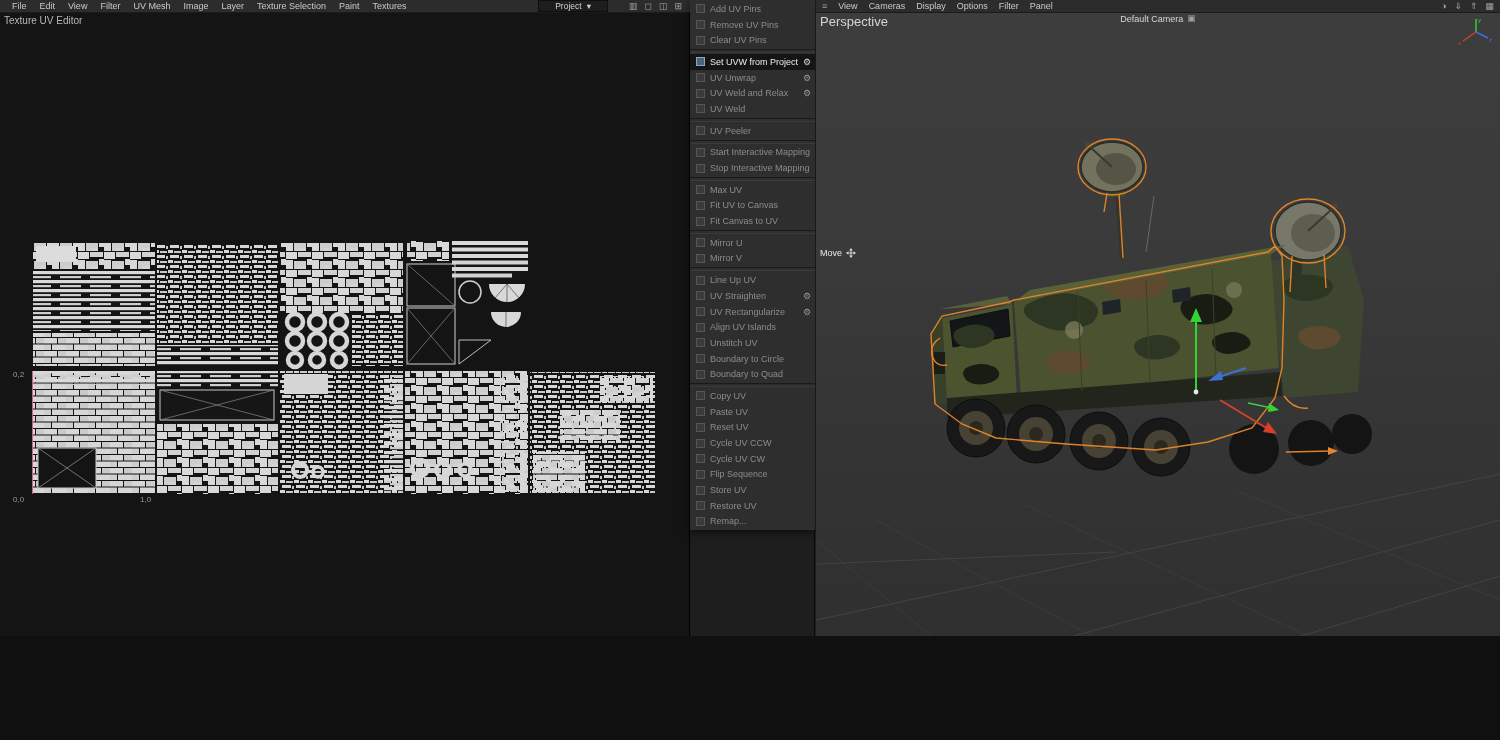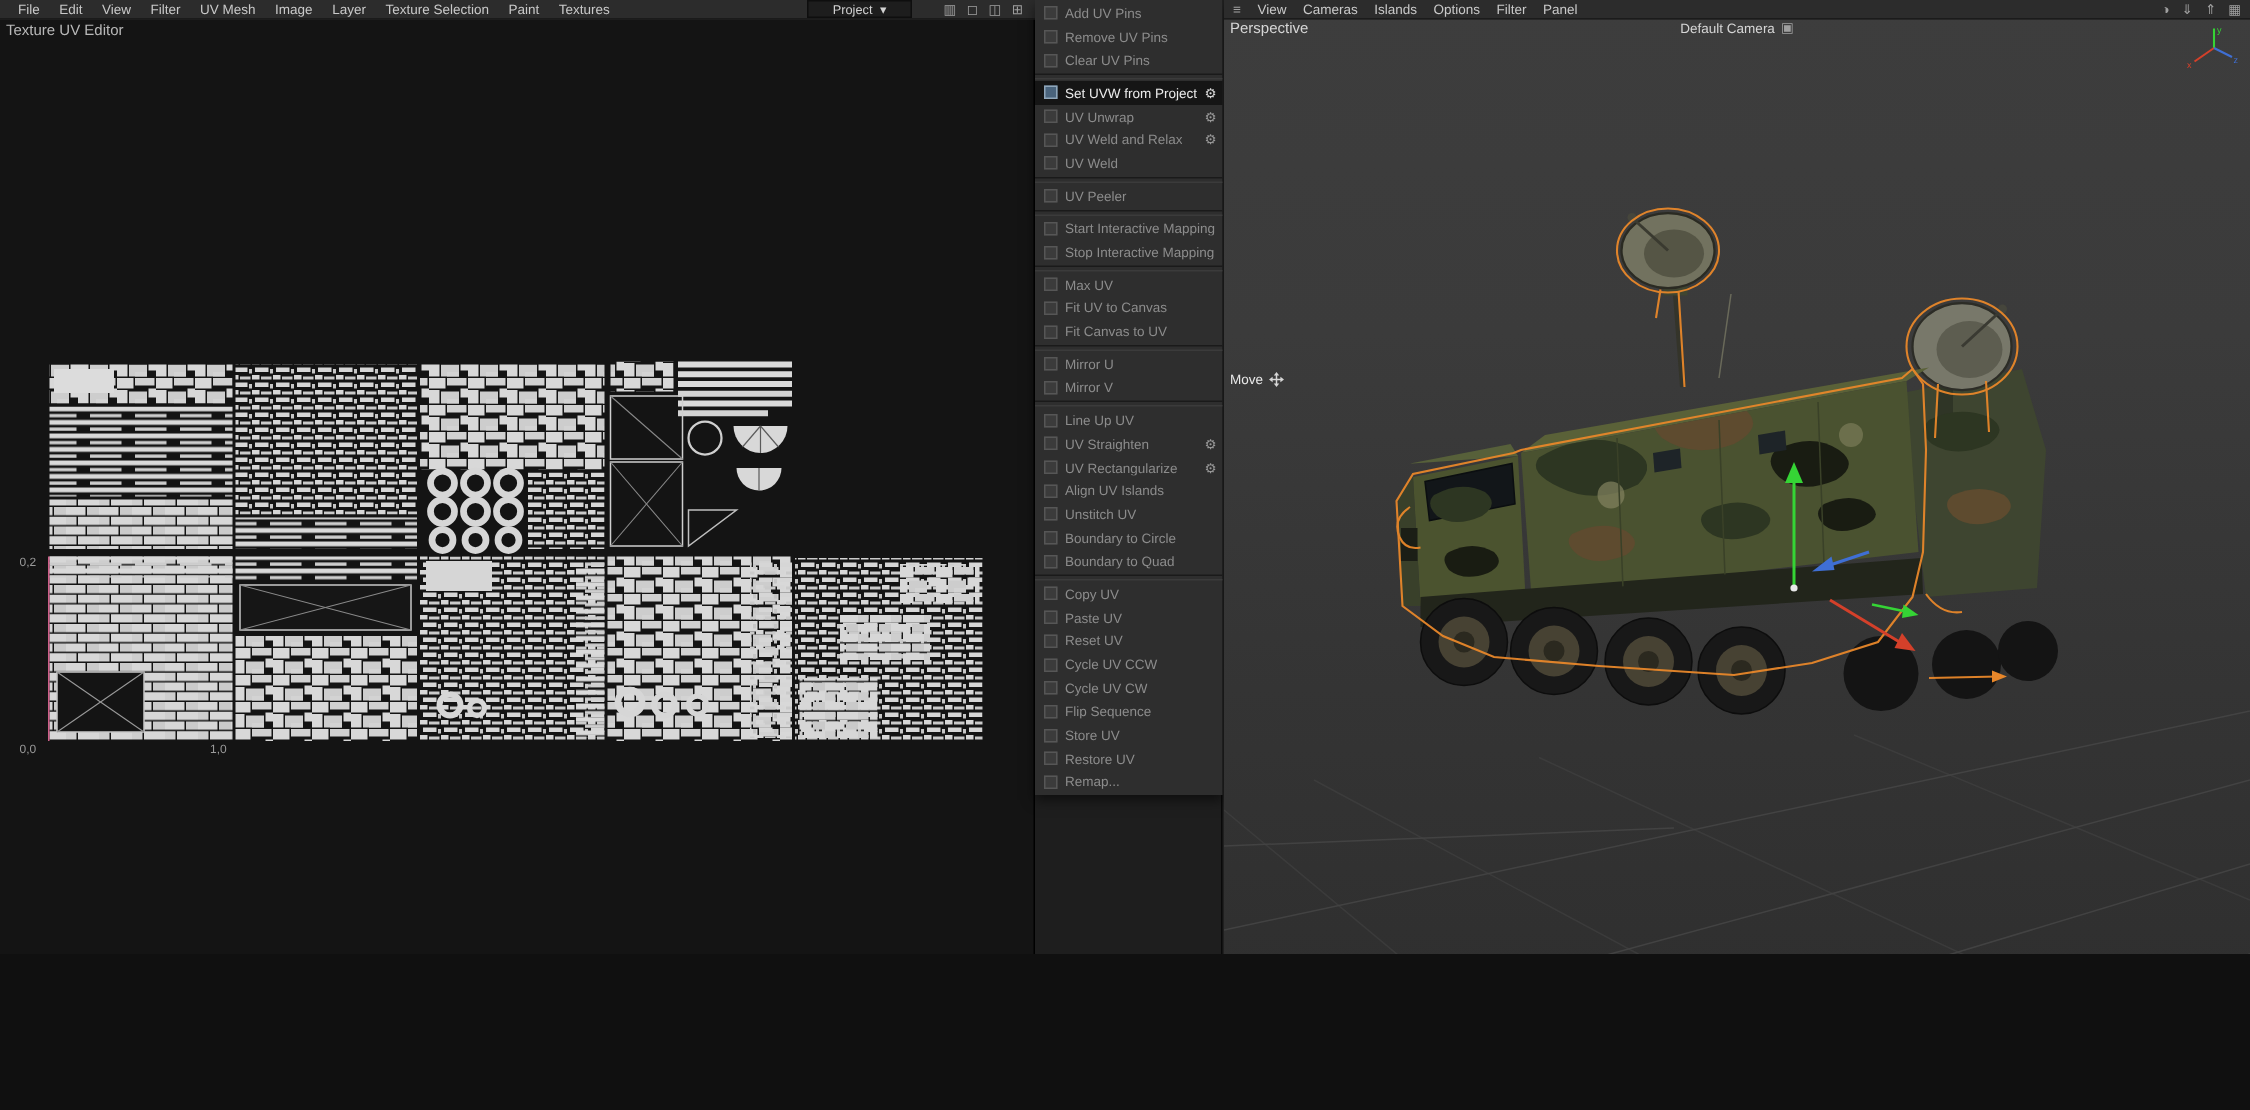--- a/index.html
+++ b/index.html
@@ -46,21 +46,21 @@
   .cmd-item.active{background:#151515;color:#ececec;}
   .cmd-item.active .ticon{background:#4a647d;border-color:#8fa6ba;}
   .cmd-item.active .gear{color:#d8d8d8;}
   .cmd-sep{height:2px;border-top:1px solid #1a1a1a;border-bottom:1px solid #3b3b3b;margin:1px 0;}
 
   
   #viewport{position:absolute;left:816px;top:0;width:684px;height:740px;overflow:hidden;
             background:linear-gradient(180deg,#3d3d3d 0%,#3b3b3b 30%,#343434 62%,#2d2d2d 100%);}
   #vp-menubar{left:0;width:684px;padding-left:6px;gap:11px;}
   #vp-menubar .right{margin-left:auto;display:flex;gap:8px;padding-right:6px;}
-  #vp-perspective{position:absolute;left:4px;top:14px;font-size:10px;color:#d6d6d6;}
+  #vp-perspective{position:absolute;left:4px;top:14px;font-size:13px;color:#d6d6d6;}
   #vp-camera{position:absolute;top:14px;left:50%;transform:translateX(-50%);
              font-size:9px;color:#d6d6d6;display:flex;gap:4px;}
   #vp-axis{position:absolute;right:6px;top:15px;width:40px;height:34px;}
   #vp-tool{position:absolute;left:4px;top:248px;font-size:9px;color:#e9e9e9;
            display:flex;align-items:center;gap:4px;}
   #scene-svg{position:absolute;left:0;top:13px;}
   #vp-status{position:absolute;left:0;bottom:0;width:684px;height:13px;background:#282828;
              border-top:1px solid #141414;display:flex;align-items:center;
              font-size:9px;color:#c6c6c6;box-sizing:border-box;}
   #vp-status .left{padding-left:4px;}
@@ -494,21 +494,21 @@
         <line x1="432" y1="390" x2="456" y2="395" stroke="#35d435" stroke-width="1.6"></line>
         <polygon points="463,397 453,390 452,399" fill="#35d435"></polygon>
         <circle cx="380" cy="379" r="2.4" fill="#e8e8e8"></circle>
       </g>
     </svg>
 
     <div class="menubar" id="vp-menubar">
       <span class="icn">≡</span>
       <span class="mitem">View</span>
       <span class="mitem">Cameras</span>
-      <span class="mitem">Islands</span>
+      <span class="mitem">Display</span>
       <span class="mitem">Options</span>
       <span class="mitem">Filter</span>
       <span class="mitem">Panel</span>
       <span class="right">
         <span class="icn">◑</span>
         <span class="icn">⇓</span>
         <span class="icn">⇑</span>
         <span class="icn">▦</span>
       </span>
     </div>

